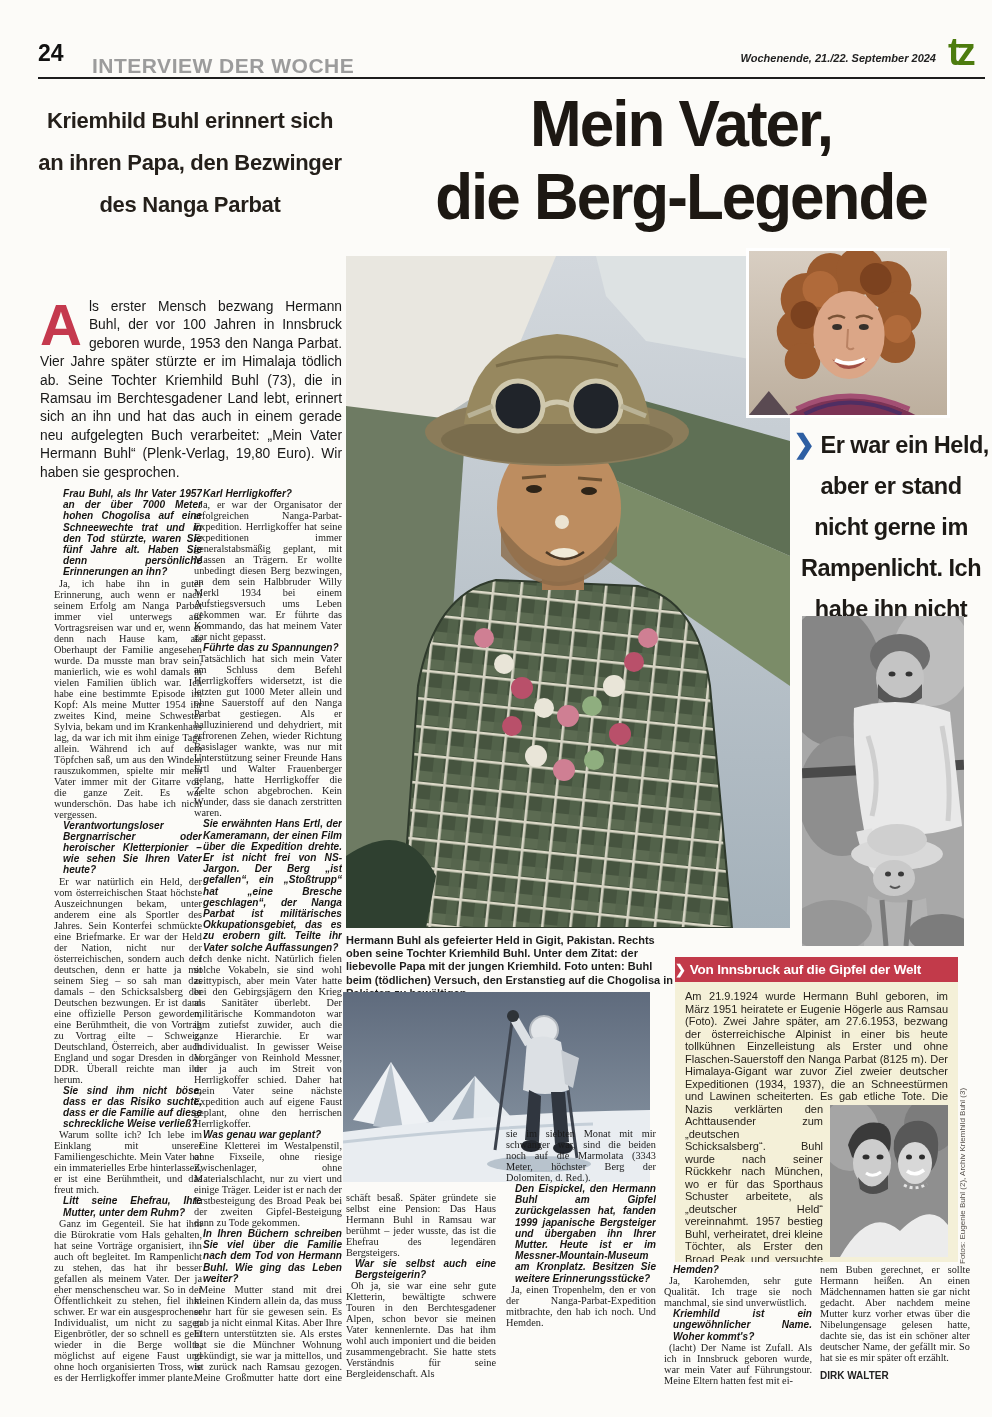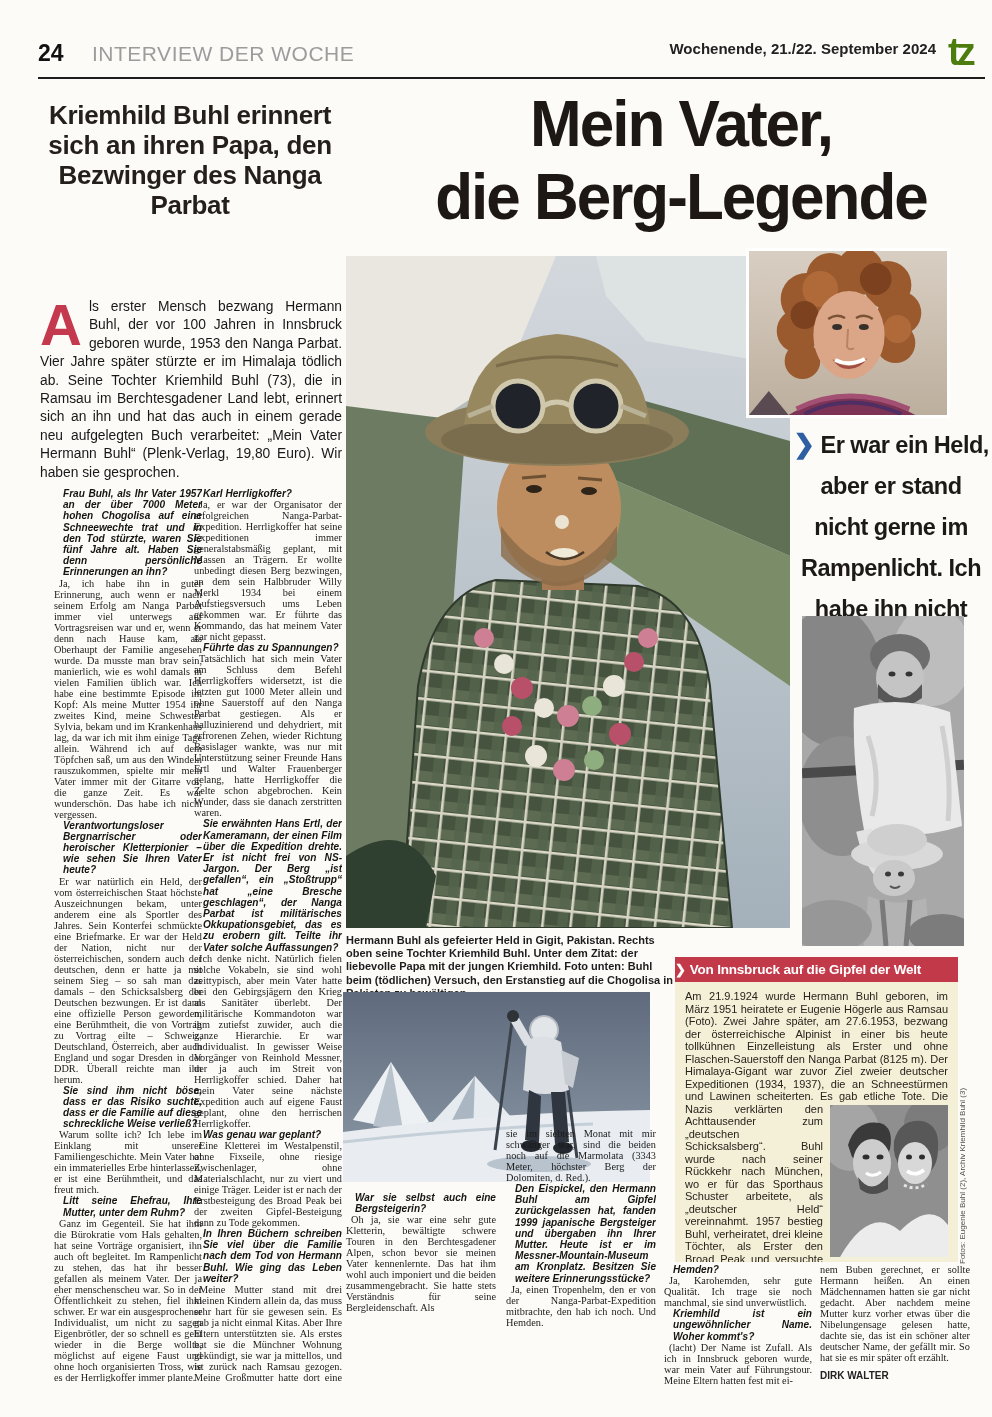--- a/index.html
+++ b/index.html
@@ -4,27 +4,27 @@
 <style>
   * { margin:0; padding:0; box-sizing:border-box; }
   html,body { background:#dcdcdc; }
   #page {
     position:relative; width:992px; height:1417px; margin:0 auto;
     background:#fcfbf8; overflow:hidden;
     font-family:"Liberation Sans", sans-serif; color:#1c1a17;
   }
   
   .page-number { position:absolute; left:38px; top:40px; font-size:23px; font-weight:bold; color:#111; }
-  .section-title { position:absolute; left:92px; top:42px; font-size:21px; font-weight:normal; color:#9c9c9c; letter-spacing:.5px;text-align:center; }
-  .issue-date { position:absolute; right:56px; top:40px; font-size:15px; font-weight:bold; color:#222; }
+  .section-title { position:absolute; left:92px; top:54px; font-size:21px; font-weight:bold; color:#9c9c9c; letter-spacing:.5px;text-align:center; }
+  .issue-date { position:absolute; right:56px; top:52px; font-size:11px; font-weight:bold; color:#222;font-style:italic; }
   .tz-logo { position:absolute; left:948px; top:32px; font-size:38px; font-weight:bold; color:#4d7c0f; letter-spacing:-4px; line-height:40px; }
   .header-rule { position:absolute; left:38px; top:77px; width:947px; height:2px; background:#1d1d1d; }
   
   .deck { position:absolute; left:34px; top:100px; width:312px; text-align:center;
-          font-size:26px; line-height:30px; font-weight:600; letter-spacing:-.3px; color:#241f1a; }
+          font-size:22px; line-height:42px; font-weight:600; letter-spacing:-.3px; color:#241f1a; }
   .headline { position:absolute; left:372px; top:88px; width:618px; text-align:center;
               font-weight:bold; font-size:62px; line-height:70px; letter-spacing:-2px; color:#1d1813;
               transform:scaleY(1.04); transform-origin:top; }
   
   .lead { position:absolute; left:40px; top:298px; width:302px; font-size:13.8px; line-height:18.4px;
           text-align:justify; color:#181818; }
   .dropcap { float:left; font-size:58px; line-height:46px; font-weight:bold; color:#c5394e; padding:4px 7px 0 0; }
   
   .col { position:absolute; overflow:hidden; }
   .col p.a { font-family:"Liberation Serif", serif; font-size:10.3px; line-height:11px; text-align:justify; color:#1b1b1b; }
@@ -271,20 +271,21 @@
       <path d="M186,52 L172,28" stroke="#dce0e4" stroke-width="9"></path>
       <circle cx="170" cy="24" r="6" fill="#2e3338"></circle>
       <path d="M186,98 L182,148 L196,150 L198,104 Z" fill="#30363f"></path>
       <path d="M208,100 L212,152 L226,150 L222,100 Z" fill="#30363f"></path>
       <ellipse cx="188" cy="154" rx="10" ry="6" fill="#23272e"></ellipse>
       <ellipse cx="220" cy="156" rx="10" ry="6" fill="#23272e"></ellipse>
     </svg>
   </div>
 
   <div id="col3" class="col">
+      <p class="a cont">schäft besaß. Später gründete sie selbst eine Pension: Das Haus Hermann Buhl in Ramsau war berühmt – jeder wusste, das ist die Ehefrau des legendären Bergsteigers.</p>
       <p class="q">War sie selbst auch eine Bergsteigerin?</p>
       <p class="a">Oh ja, sie war eine sehr gute Kletterin, bewältigte schwere Touren in den Berchtesgadener Alpen, schon bevor sie meinen Vater kennenlernte. Das hat ihm wohl auch imponiert und die beiden zusammengebracht. Sie hatte stets Verständnis für seine Bergleidenschaft. Als</p>
     </div>
   <div id="col4" class="col">
       <p class="a cont">sie im siebten Monat mit mir schwanger war, sind die beiden noch auf die Marmolata (3343 Meter, höchster Berg der Dolomiten, d. Red.).</p>
       <p class="q">Den Eispickel, den Hermann Buhl am Gipfel zurückgelassen hat, fanden 1999 japanische Bergsteiger und übergaben ihn Ihrer Mutter. Heute ist er im Messner-Mountain-Museum am Kronplatz. Besitzen Sie weitere Erinnerungsstücke?</p>
       <p class="a">Ja, einen Tropenhelm, den er von der Nanga-Parbat-Expedition mitbrachte, den hab ich noch. Und Hemden.</p>
     </div>
   <div id="col6" class="col">
       <p class="a cont">nem Buben gerechnet, er sollte Hermann heißen. An einen Mädchennamen hatten sie gar nicht gedacht. Aber nachdem meine Mutter kurz vorher etwas über die Nibelungensage gelesen hatte, dachte sie, das ist ein schöner alter deutscher Name, der gefällt mir. So hat sie es mir später oft erzählt.</p>

